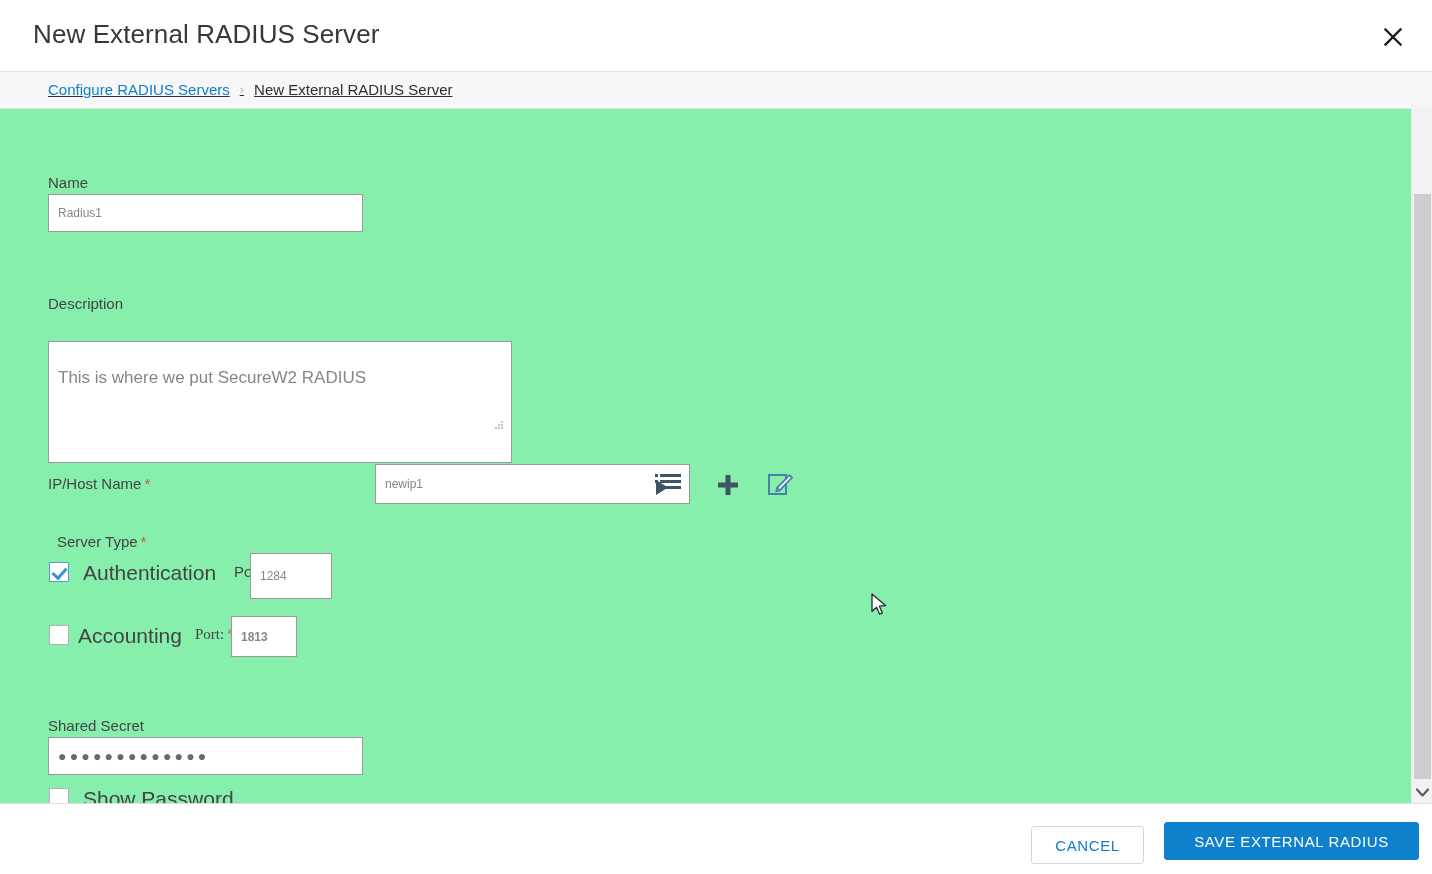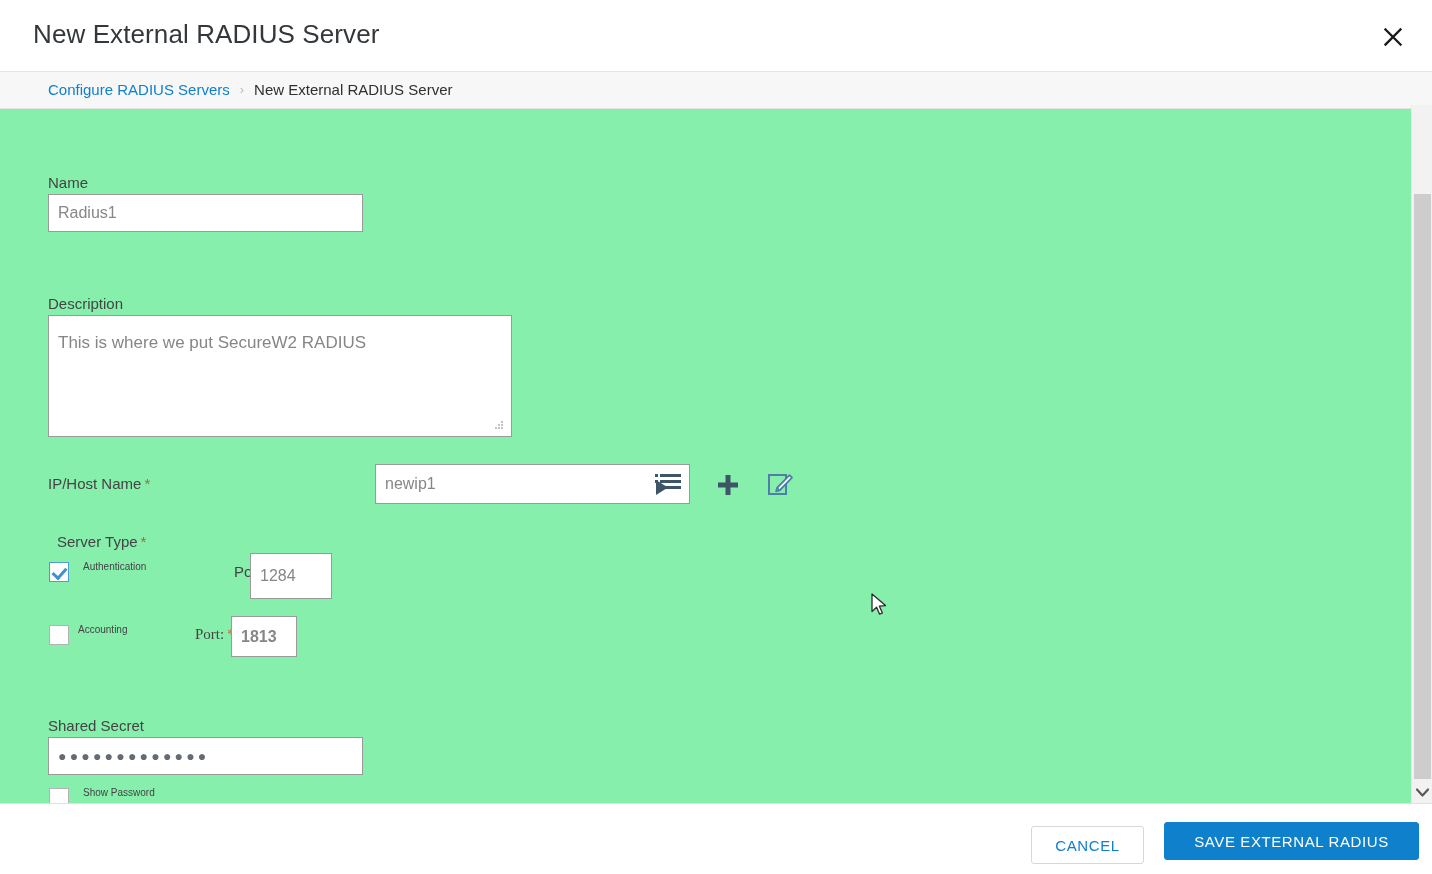--- a/index.html
+++ b/index.html
@@ -64,20 +64,21 @@
     box-sizing: border-box;
   }
   #breadcrumb {
     position: absolute;
     left: 48px;
     top: 9px;
     display: flex;
     align-items: center;
     font-size: 15px;
     white-space: nowrap;
+    text-decoration: underline;
   }
   .crumb-link {
     color: #0f80cc;
     text-decoration: none;
     cursor: pointer;
   }
   .crumb-sep {
     margin: 0 10px;
     color: #b9b9b9;
     font-size: 13px;
@@ -114,38 +115,39 @@
     color: #c25b34;
     font-size: 15px;
     margin-left: 3px;
   }
 
   .txt-input {
     box-sizing: border-box;
     border: 1px solid #9a9a9a;
     background: #ffffff;
     font-family: "Liberation Sans", sans-serif;
-    font-size: 16px;
+    font-size: 12px;
     color: #868686;
     padding: 0 9px;
     outline: none;
     border-radius: 0;
   }
   .txt-area {
     box-sizing: border-box;
     border: 1px solid #9a9a9a;
     background: #ffffff;
     font-family: "Liberation Sans", sans-serif;
     font-size: 17px;
     color: #868686;
-    padding: 16px 9px;
+    padding: 25px 9px;
     outline: none;
     resize: none;
     overflow: hidden;
     line-height: 22px;
+    margin-top: 26px;
   }
   .resize-grip {
     position: absolute;
     pointer-events: none;
   }
 
   
   #name-block { left: 48px; top: 86px; }
   #name-label { position: absolute; left: 0; top: 0; }
   #name-input {
@@ -210,21 +212,21 @@
   .cb-box.checked::after {
     content: "";
     position: absolute;
     left: 5px; top: 2px;
     width: 6px; height: 11px;
     border: solid #3e92d0;
     border-width: 0 3px 3px 0;
     transform: rotate(42deg);
   }
   .cb-label {
-    font-size: 10px;
+    font-size: 21px;
     color: #444444;
     white-space: nowrap;
   }
   .port-label {
     font-size: 15px;
     color: #444444;
     white-space: nowrap;
   }
 
   #auth-row { position: absolute; left: 0; top: 26px; }

